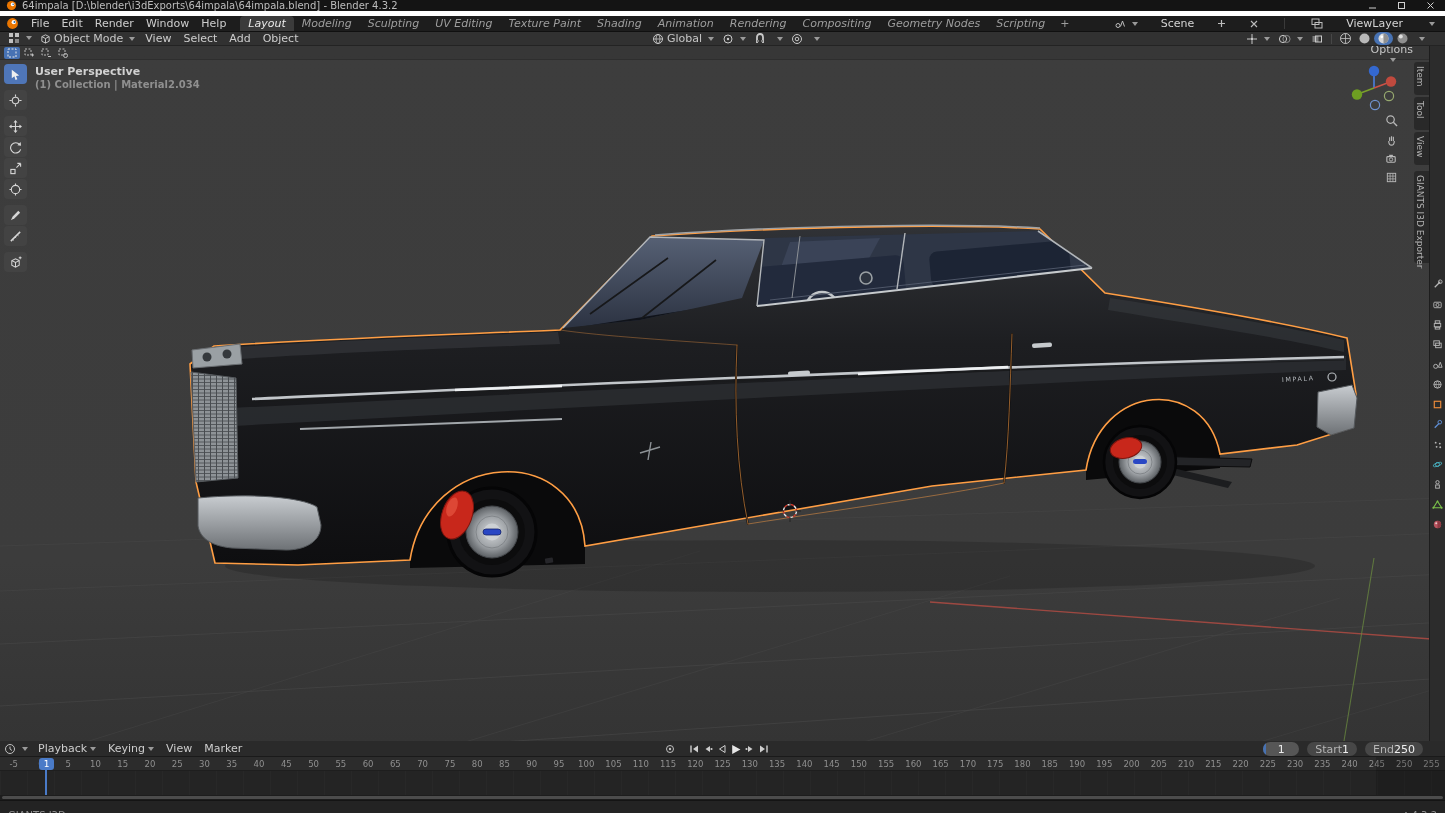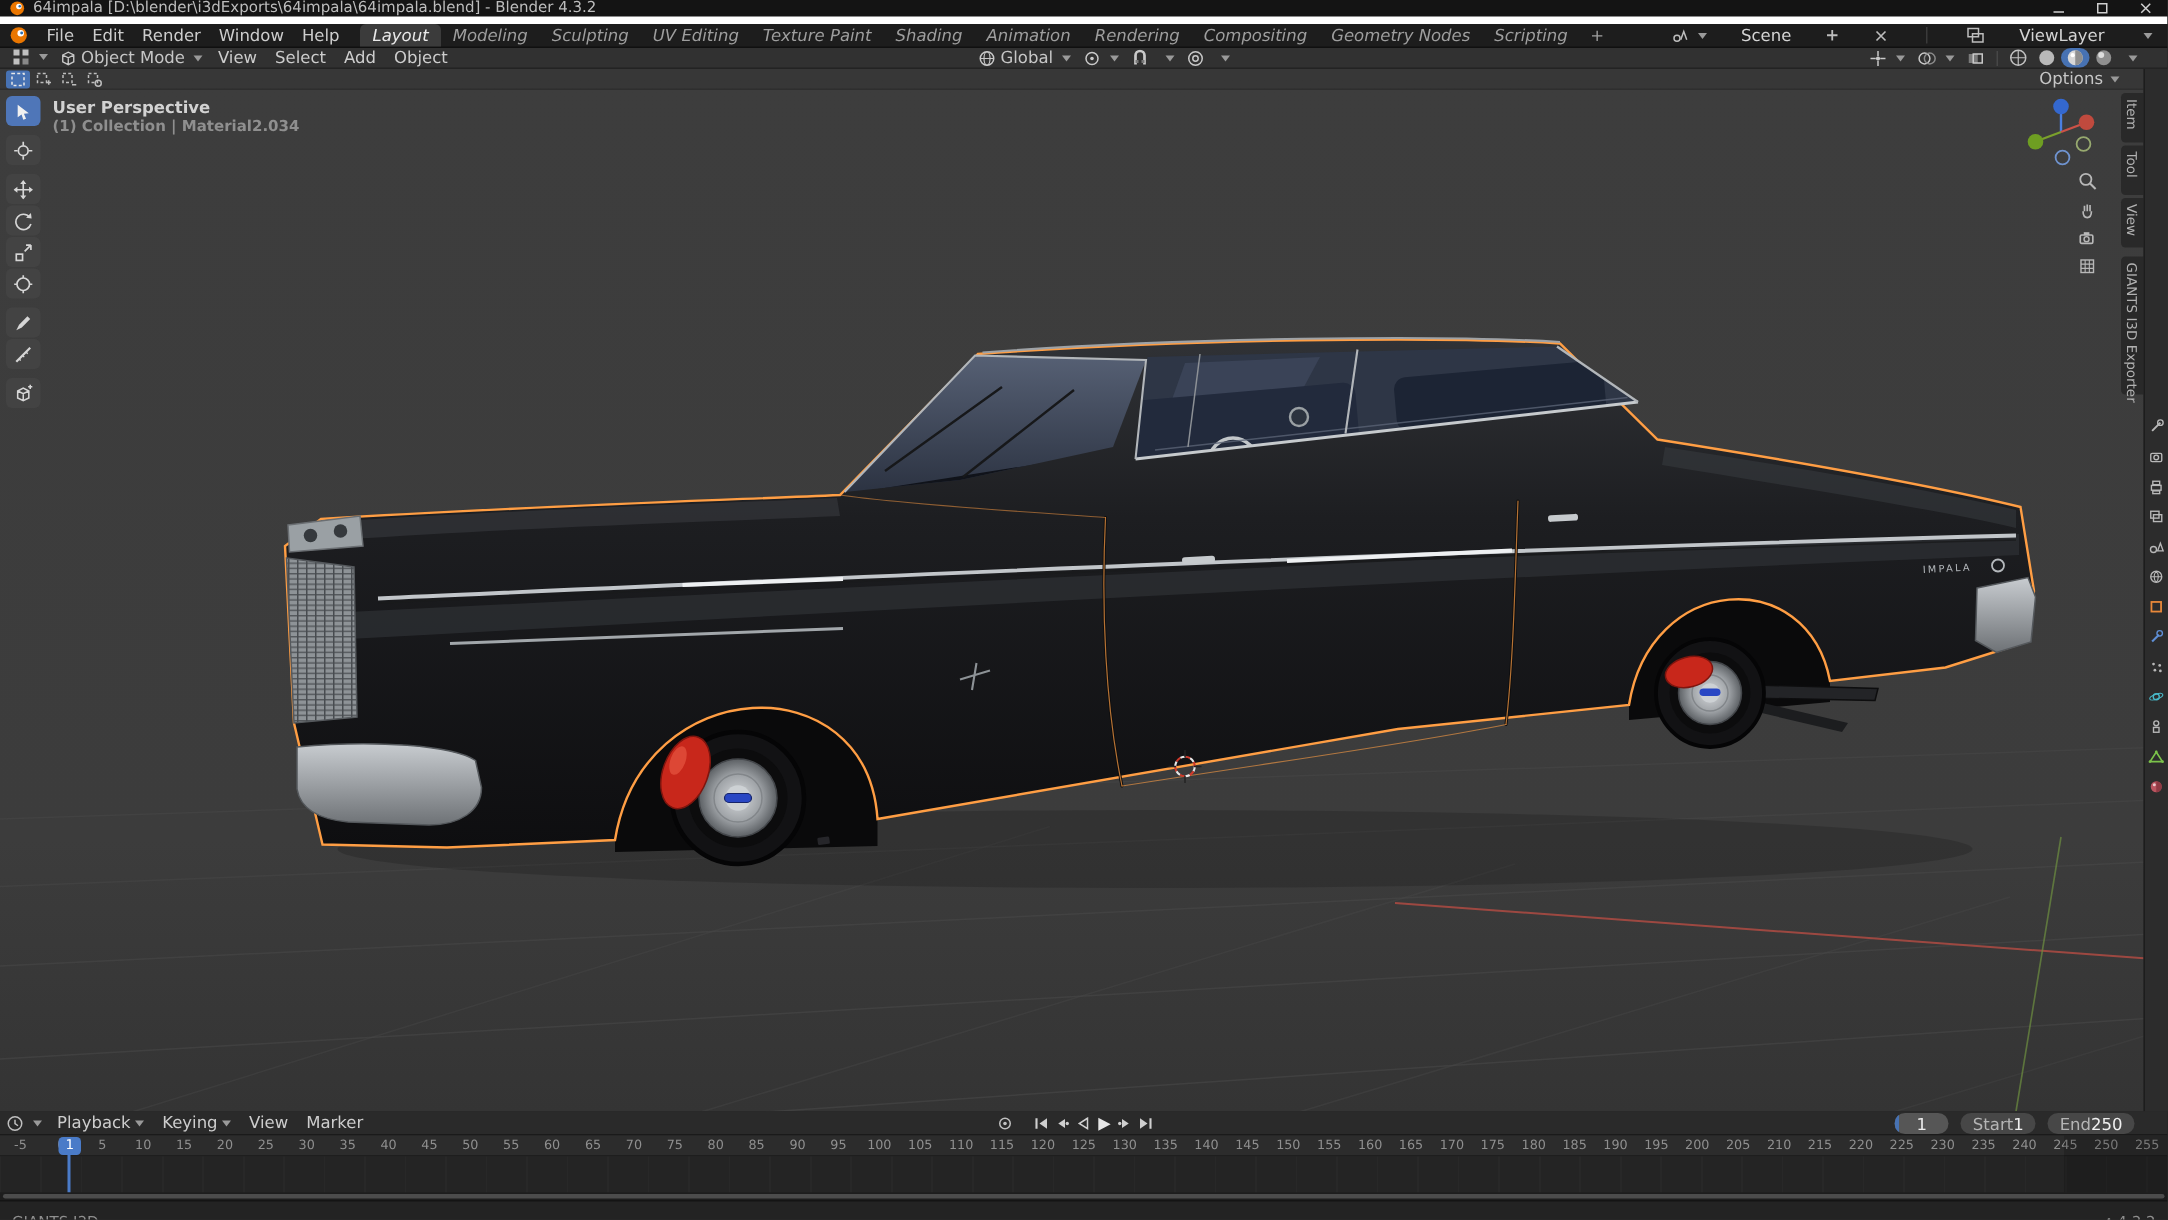--- a/index.html
+++ b/index.html
@@ -37,21 +37,21 @@
   .vh-center { position:absolute; left:648px; top:0; height:100%; display:flex; align-items:stretch; }
   .vh-right { position:absolute; right:16px; top:0; height:100%; display:flex; align-items:center; }
   .hdiv { width:1px; height:10px; background:#474747; margin:0 4px; }
 
   
   .viewport { position:absolute; top:46px; left:0; right:0; height:695px; background:linear-gradient(#3d3d3d 0%, #3c3c3c 74%, #343434 100%); overflow:hidden; }
   .scene { position:absolute; inset:0; }
   .toolsettings { position:absolute; top:0; left:0; right:16px; height:14px; background:rgba(54,54,54,0.92); display:flex; align-items:center; padding:0 4px; border-bottom:1px solid rgba(40,40,40,.6); }
   .ts-btn { width:16px; height:12px; display:flex; align-items:center; justify-content:center; border-radius:2px; margin-right:1px; }
   .ts-btn.active { background:#4772b3; }
-  .vp-options { margin-left:auto; display:flex; align-items:center; gap:2px; color:#c6c6c6; padding-right:12px; }
+  .vp-options { margin-left:auto; display:flex; align-items:center; gap:2px; color:#c6c6c6; padding-right:12px;flex-direction:column; }
   .view-info { position:absolute; left:35px; top:19px; line-height:13px; pointer-events:none;font-weight:bold; }
   .view-info .l1 { color:#d2d2d2; font-size:11px; }
   .view-info .l2 { color:#8f8f8f; font-size:10px; }
 
   .toolbar { position:absolute; left:4px; top:18px; display:flex; flex-direction:column; }
   .tool-btn { width:23px; height:20px; background:rgba(68,68,68,0.85); border-radius:4px; margin-bottom:1px; display:flex; align-items:center; justify-content:center; }
   .tool-btn.active { background:#4f76b8; }
   .tool-btn.gap { margin-top:5px; }
 
   .nav-gizmo { position:absolute; left:1348px; top:16px; }

